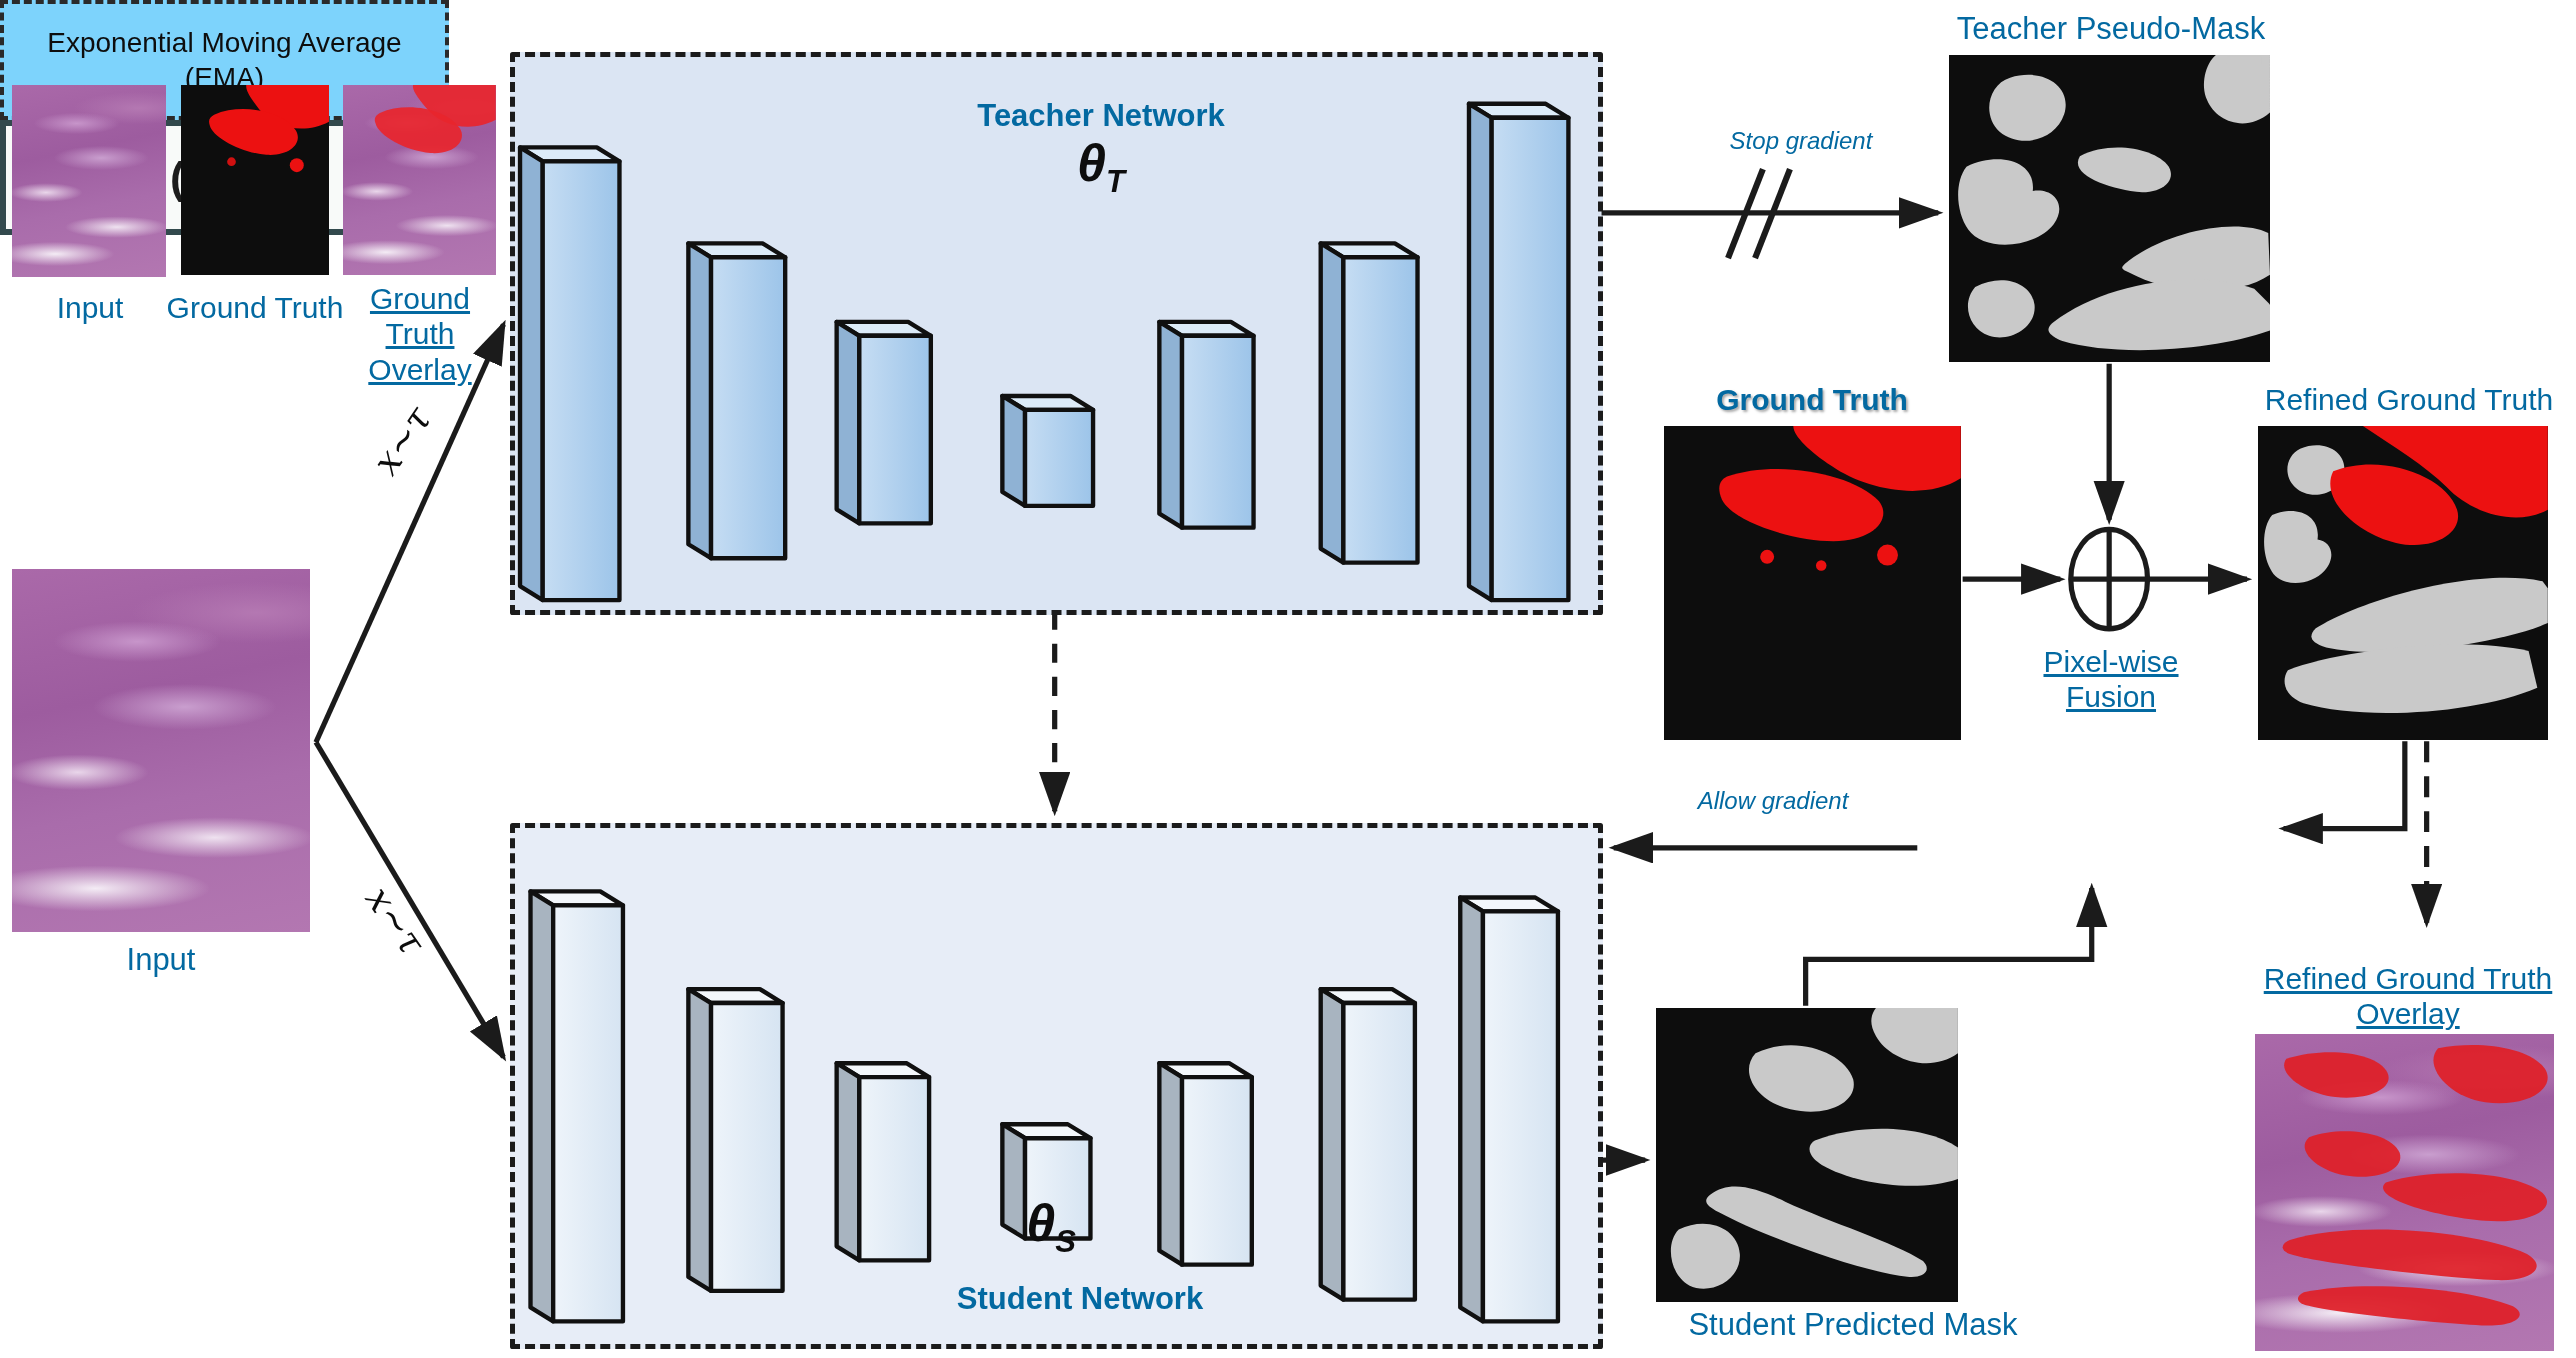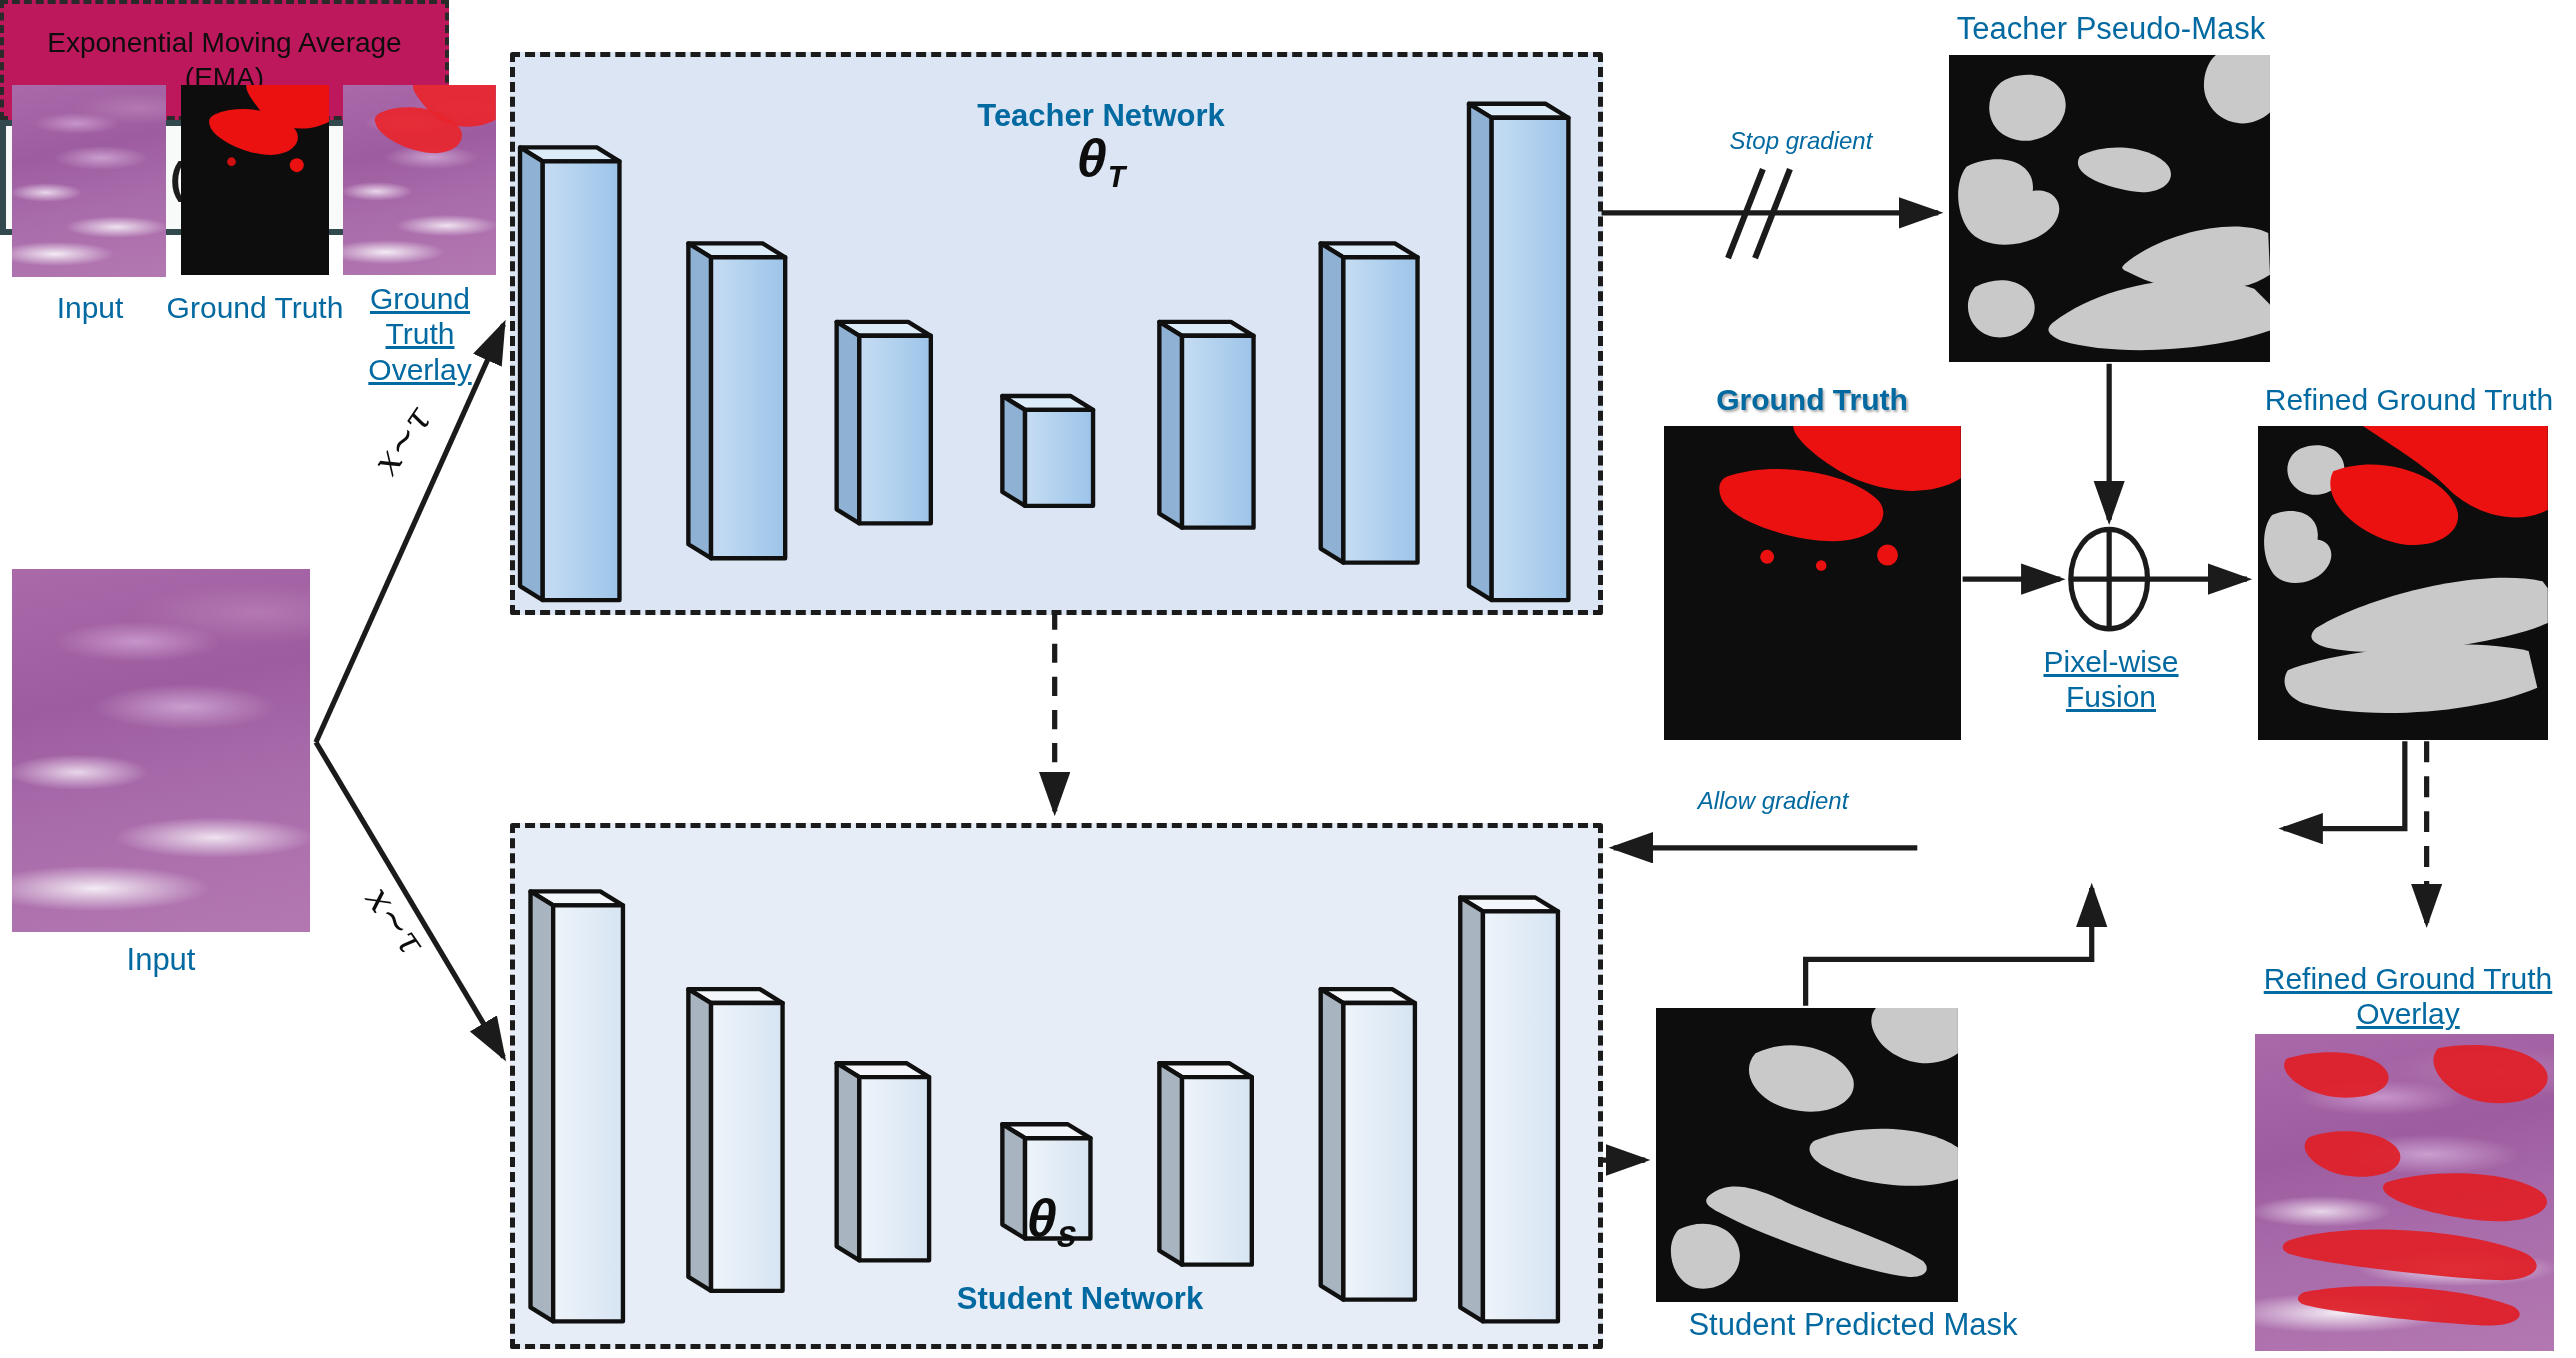--- a/index.html
+++ b/index.html
@@ -8,24 +8,24 @@
   .abs{position:absolute;}
   .lbl{position:absolute;text-align:center;transform:translateX(-50%);white-space:nowrap;
        font-size:30px;color:#0369a1;line-height:1.18;}
   .lbl.big{font-size:31px;}
   .lbl.bold{font-weight:bold;}
   .lbl.ital{font-style:italic;font-size:24px;}
   .multiline{white-space:normal;text-decoration:underline;}
   .net-box{position:absolute;border:5.2px dashed #1b1b1b;border-radius:2.6px;}
   #teacher-box{left:510px;top:52px;width:1083px;height:553px;background:#dbe5f3;}
   #student-box{left:510px;top:823px;width:1083px;height:516px;background:#e7edf7;}
-  #ema-box{left:834px;top:481px;width:441px;height:112px;background:#be185d;border:4.4px dashed #2a2a2a;
+  #ema-box{left:834px;top:481px;width:441px;height:112px;background:#7dd3fc;border:4.4px dashed #2a2a2a;
            display:flex;flex-direction:column;justify-content:center;align-items:center;z-index:6;}
   #ema-box div{font-size:28px;line-height:1.25;color:#0d0d0d;}
-  .theta{font-family:Liberation Mono, monospace;font-style:italic;font-weight:bold;font-size:52px;}
+  .theta{font-family:Liberation Sans, sans-serif;font-style:italic;font-weight:bold;font-size:52px;}
   .theta sub{font-size:31px;font-style:italic;}
   #loss-box{left:1919px;top:775px;width:347px;height:103px;background:#f8faf9;border:6.1px solid #32494d;
             display:flex;align-items:center;justify-content:center;z-index:6;}
   #loss-box .loss-text{font-size:44px;font-weight:bold;color:#1c1c1c;}
   #loss-box .script-l{font-family:"DejaVu Serif", serif;font-style:italic;}
   #loss-box sub{font-size:26px;font-style:italic;font-family:"DejaVu Serif", serif;}
   .aug-label{position:absolute;font-family:"DejaVu Serif", serif;font-style:italic;font-size:37px;
              transform-origin:center;}
   .tissue{background:
       radial-gradient(ellipse 55% 9% at 28% 88%, #f4ecf5 0%, rgba(244,236,245,0) 70%),

